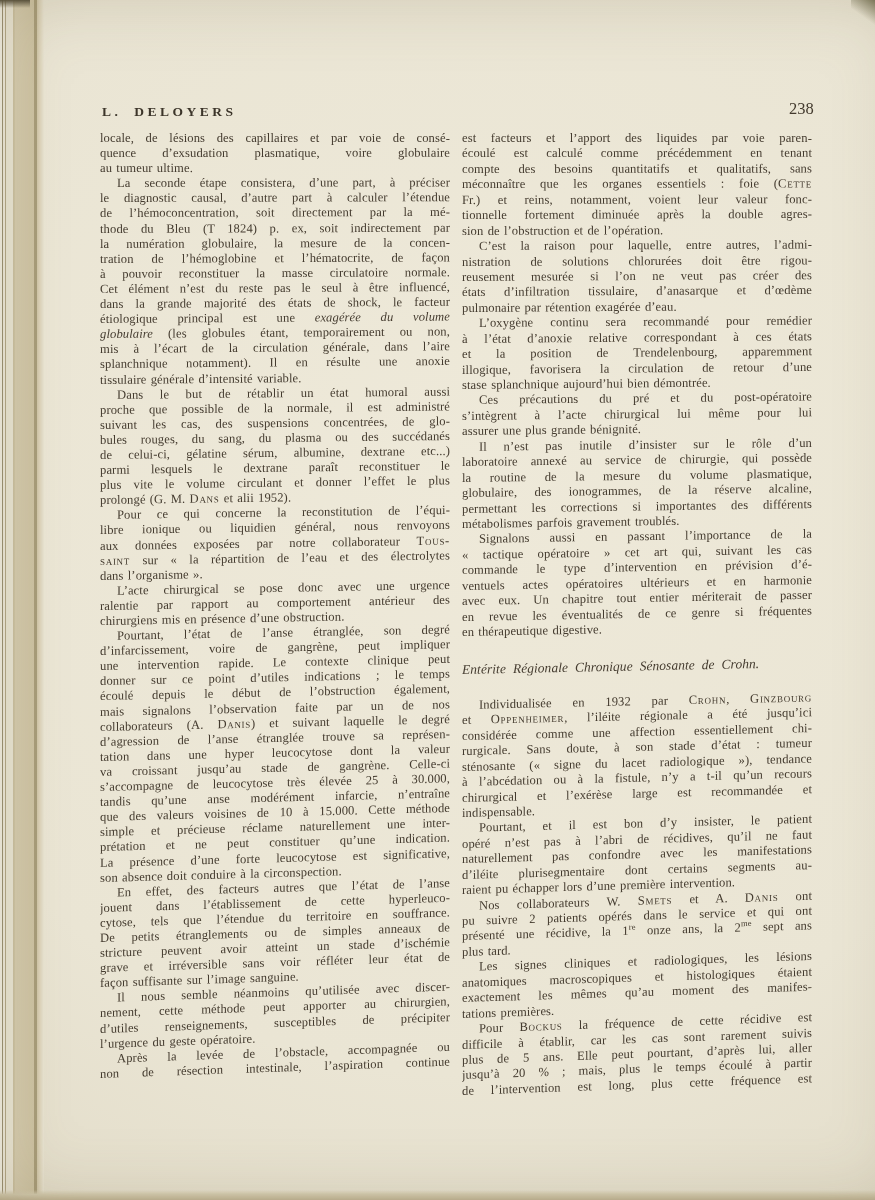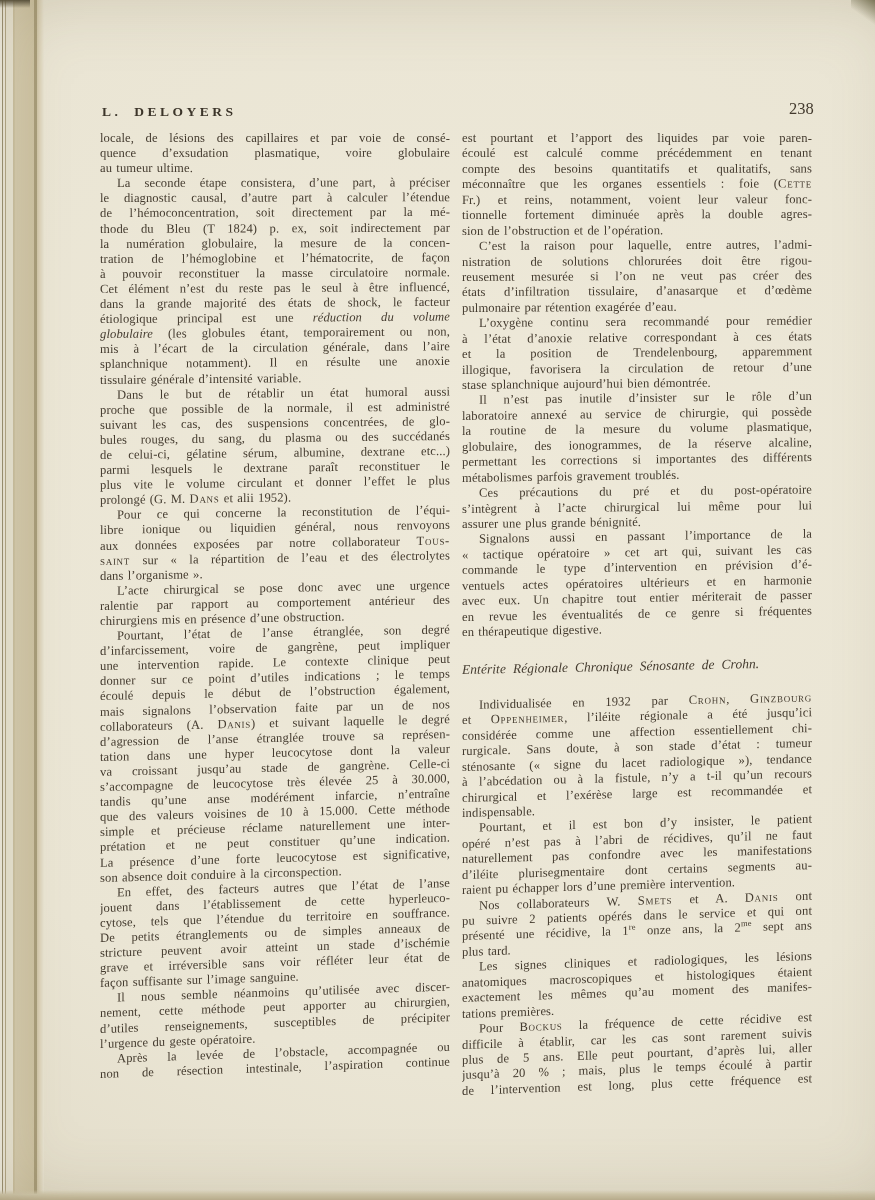--- a/index.html
+++ b/index.html
@@ -83,21 +83,21 @@
         <div class="para indent">
           <div class="line" style="transform: skewY(-0.1deg);">La seconde étape consistera, d’une part, à préciser</div>
           <div class="line" style="transform: skewY(-0.13deg);">le diagnostic causal, d’autre part à calculer l’étendue</div>
           <div class="line" style="transform: skewY(-0.17deg);">de l’hémoconcentration, soit directement par la mé-</div>
           <div class="line" style="transform: skewY(-0.2deg);">thode du Bleu (T 1824) p. ex, soit indirectement par</div>
           <div class="line" style="transform: skewY(-0.23deg);">la numération globulaire, la mesure de la concen-</div>
           <div class="line" style="transform: skewY(-0.26deg);">tration de l’hémoglobine et l’hématocrite, de façon</div>
           <div class="line" style="transform: skewY(-0.3deg);">à pouvoir reconstituer la masse circulatoire normale.</div>
           <div class="line" style="transform: skewY(-0.33deg);">Cet élément n’est du reste pas le seul à être influencé,</div>
           <div class="line" style="transform: skewY(-0.36deg);">dans la grande majorité des états de shock, le facteur</div>
-          <div class="line" style="transform: skewY(-0.4deg);">étiologique principal est une <span class="it">réduction du volume</span></div>
+          <div class="line" style="transform: skewY(-0.4deg);">étiologique principal est une <span class="it">exagérée du volume</span></div>
           <div class="line" style="transform: skewY(-0.43deg);"><span class="it">globulaire</span> (les globules étant, temporairement ou non,</div>
           <div class="line" style="transform: skewY(-0.46deg);">mis à l’écart de la circulation générale, dans l’aire</div>
           <div class="line" style="transform: skewY(-0.5deg);">splanchnique notamment). Il en résulte une anoxie</div>
           <div class="line last" style="transform: skewY(-0.53deg);">tissulaire générale d’intensité variable.</div>
         </div>
         <div class="para indent">
           <div class="line" style="transform: skewY(-0.56deg);">Dans le but de rétablir un état humoral aussi</div>
           <div class="line" style="transform: skewY(-0.59deg);">proche que possible de la normale, il est administré</div>
           <div class="line" style="transform: skewY(-0.63deg);">suivant les cas, des suspensions concentrées, de glo-</div>
           <div class="line" style="transform: skewY(-0.66deg);">bules rouges, du sang, du plasma ou des succédanés</div>
@@ -152,21 +152,21 @@
           <div class="line" style="transform: skewY(-1.95deg);">d’utiles renseignements, susceptibles de précipiter</div>
           <div class="line last" style="transform: skewY(-1.98deg);">l’urgence du geste opératoire.</div>
         </div>
         <div class="para indent">
           <div class="line" style="transform: skewY(-2.01deg);">Après la levée de l’obstacle, accompagnée ou</div>
           <div class="line" style="transform: skewY(-2.05deg);">non de résection intestinale, l’aspiration continue</div>
         </div>
       </div>
     <div class="col" id="col-right">
         <div class="para">
-          <div class="line" style="transform: skewY(0deg);">est pourtant et l’apport des liquides par voie paren-</div>
+          <div class="line" style="transform: skewY(0deg);">est facteurs et l’apport des liquides par voie paren-</div>
           <div class="line" style="transform: skewY(-0.03deg);">écoulé est calculé comme précédemment en tenant</div>
           <div class="line" style="transform: skewY(-0.07deg);">compte des besoins quantitatifs et qualitatifs, sans</div>
           <div class="line" style="transform: skewY(-0.1deg);">méconnaître que les organes essentiels : foie (<span class="sc">Cette</span></div>
           <div class="line" style="transform: skewY(-0.14deg);">Fr.) et reins, notamment, voient leur valeur fonc-</div>
           <div class="line" style="transform: skewY(-0.17deg);">tionnelle fortement diminuée après la double agres-</div>
           <div class="line last" style="transform: skewY(-0.2deg);">sion de l’obstruction et de l’opération.</div>
         </div>
         <div class="para indent">
           <div class="line" style="transform: skewY(-0.24deg);">C’est la raison pour laquelle, entre autres, l’admi-</div>
           <div class="line" style="transform: skewY(-0.27deg);">nistration de solutions chlorurées doit être rigou-</div>
@@ -175,31 +175,31 @@
           <div class="line last" style="transform: skewY(-0.37deg);">pulmonaire par rétention exagérée d’eau.</div>
         </div>
         <div class="para indent">
           <div class="line" style="transform: skewY(-0.41deg);">L’oxygène continu sera recommandé pour remédier</div>
           <div class="line" style="transform: skewY(-0.44deg);">à l’état d’anoxie relative correspondant à ces états</div>
           <div class="line" style="transform: skewY(-0.47deg);">et la position de Trendelenbourg, apparemment</div>
           <div class="line" style="transform: skewY(-0.51deg);">illogique, favorisera la circulation de retour d’une</div>
           <div class="line last" style="transform: skewY(-0.54deg);">stase splanchnique aujourd’hui bien démontrée.</div>
         </div>
         <div class="para indent">
+          <div class="line" style="transform: skewY(-0.57deg);">Ces précautions du pré et du post-opératoire</div>
+          <div class="line" style="transform: skewY(-0.61deg);">s’intègrent à l’acte chirurgical lui même pour lui</div>
+          <div class="line last" style="transform: skewY(-0.64deg);">assurer une plus grande bénignité.</div>
+        </div>
+        <div class="para indent">
           <div class="line" style="transform: skewY(-0.68deg);">Il n’est pas inutile d’insister sur le rôle d’un</div>
           <div class="line" style="transform: skewY(-0.71deg);">laboratoire annexé au service de chirurgie, qui possède</div>
           <div class="line" style="transform: skewY(-0.74deg);">la routine de la mesure du volume plasmatique,</div>
           <div class="line" style="transform: skewY(-0.78deg);">globulaire, des ionogrammes, de la réserve alcaline,</div>
           <div class="line" style="transform: skewY(-0.81deg);">permettant les corrections si importantes des différents</div>
           <div class="line last" style="transform: skewY(-0.84deg);">métabolismes parfois gravement troublés.</div>
-        </div>
-        <div class="para indent">
-          <div class="line" style="transform: skewY(-0.57deg);">Ces précautions du pré et du post-opératoire</div>
-          <div class="line" style="transform: skewY(-0.61deg);">s’intègrent à l’acte chirurgical lui même pour lui</div>
-          <div class="line last" style="transform: skewY(-0.64deg);">assurer une plus grande bénignité.</div>
         </div>
         <div class="para indent">
           <div class="line" style="transform: skewY(-0.88deg);">Signalons aussi en passant l’importance de la</div>
           <div class="line" style="transform: skewY(-0.91deg);">« tactique opératoire » cet art qui, suivant les cas</div>
           <div class="line" style="transform: skewY(-0.95deg);">commande le type d’intervention en prévision d’é-</div>
           <div class="line" style="transform: skewY(-0.98deg);">ventuels actes opératoires ultérieurs et en harmonie</div>
           <div class="line" style="transform: skewY(-1.01deg);">avec eux. Un chapitre tout entier mériterait de passer</div>
           <div class="line" style="transform: skewY(-1.05deg);">en revue les éventualités de ce genre si fréquentes</div>
           <div class="line last" style="transform: skewY(-1.08deg);">en thérapeutique digestive.</div>
         </div>

